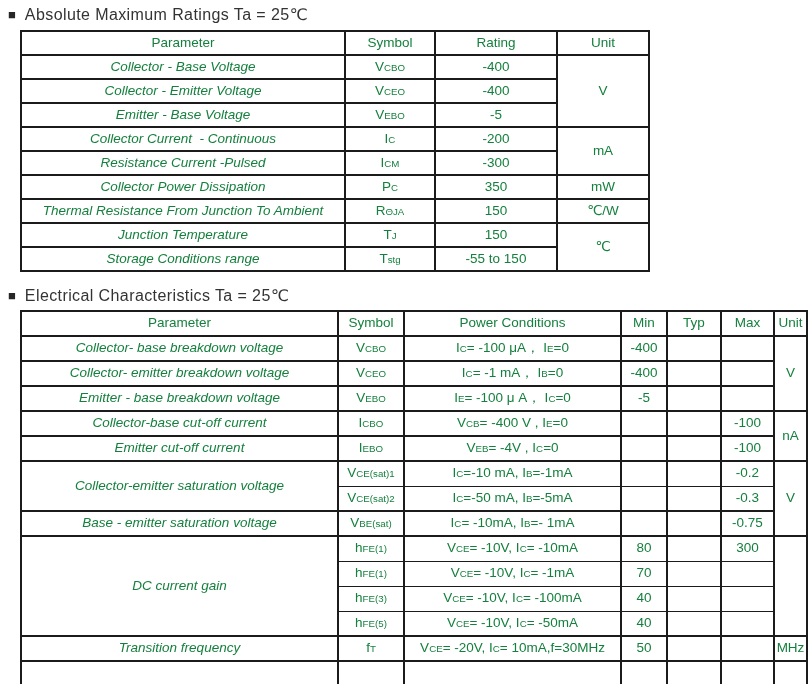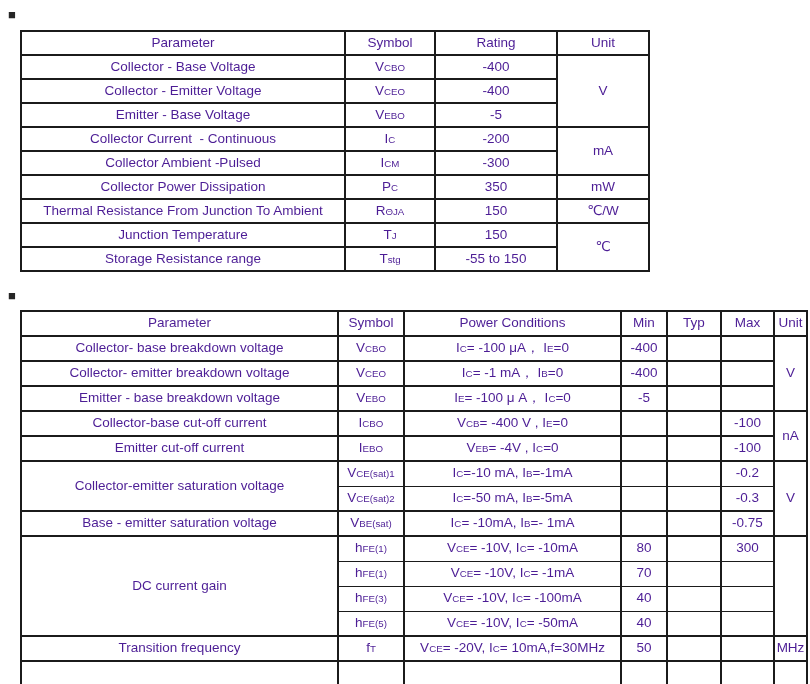--- a/index.html
+++ b/index.html
@@ -4,44 +4,45 @@
 <style>
   html,body { margin:0; padding:0; background:#fff; }
   body { font-family:"Liberation Sans","DejaVu Sans",sans-serif; color:#333; }
   .page { position:relative; width:810px; height:684px; background:#fff; overflow:hidden; }
 
   .sec-title { display:flex; align-items:center; gap:9px; margin-left:8px;
                font-size:16px; letter-spacing:0.4px; color:#333; height:18px; }
   .bullet { font-size:13px; line-height:1; color:#262626; letter-spacing:0; }
 
   table.t { border-collapse:collapse; table-layout:fixed; margin-left:20px;
-            font-size:13.5px; color:#4c1d95; }
+            font-size:13.5px; color:#15803d; }
   table.t th, table.t td { border:2px solid #1b1b1b; padding:0; font-weight:400;
             text-align:center; vertical-align:middle; line-height:1.1;
             white-space:pre; overflow:hidden; }
   .t1 tr { height:24px; }
   .t2 tr { height:25px; }
-  td.pl { text-align:left; padding-left:8px; }
+  td.pl { text-align:left; padding-left:8px;font-style:italic; }
   td.cl { text-align:left; padding-left:6px; }
   .ss { font-size:0.72em;text-align:right; }
   tr.thin td { border-top-width:1px;margin-left:12px; }
   tr.thinb td { border-bottom-width:1px; }
   .title1 { padding-top:5px; }
   .t1 { margin-top:7px; }
   .title2 { margin-top:14px; }
   .t2 { margin-top:6px; }
   tr.cut td { height:14px; }
 </style>
 </head>
 <body>
 
 <div class="page">
 
   <div class="sec-title title1">
     <span class="bullet">■</span>
+    <span>Absolute Maximum Ratings Ta = 25℃</span>
   </div>
 
   <table class="t t1">
     <colgroup>
         <col style="width:324px">
         <col style="width:90px">
         <col style="width:122px">
         <col style="width:92px">
       </colgroup>
     <thead>
@@ -69,21 +70,21 @@
         <td>V<span class="ss">EBO</span></td>
         <td>-5</td>
       </tr>
       <tr>
         <td class="pl">Collector Current  - Continuous</td>
         <td>I<span class="ss">C</span></td>
         <td>-200</td>
         <td rowspan="2">mA</td>
       </tr>
       <tr>
-        <td class="pl">Collector Ambient -Pulsed</td>
+        <td class="pl">Resistance Current -Pulsed</td>
         <td>I<span class="ss">CM</span></td>
         <td>-300</td>
       </tr>
       <tr>
         <td class="pl">Collector Power Dissipation</td>
         <td>P<span class="ss">C</span></td>
         <td>350</td>
         <td>mW</td>
       </tr>
       <tr>
@@ -92,29 +93,30 @@
         <td>150</td>
         <td>℃/W</td>
       </tr>
       <tr>
         <td class="pl">Junction Temperature</td>
         <td>T<span class="ss">J</span></td>
         <td>150</td>
         <td rowspan="2">℃</td>
       </tr>
       <tr>
-        <td class="pl">Storage Resistance range</td>
+        <td class="pl">Storage Conditions range</td>
         <td>T<span class="ss">stg</span></td>
         <td>-55 to 150</td>
       </tr>
     </tbody>
   </table>
 
   <div class="sec-title title2">
     <span class="bullet">■</span>
+    <span>Electrical Characteristics Ta = 25℃</span>
   </div>
 
   <table class="t t2">
     <colgroup>
         <col style="width:317px">
         <col style="width:66px">
         <col style="width:217px">
         <col style="width:46px">
         <col style="width:54px">
         <col style="width:53px">

